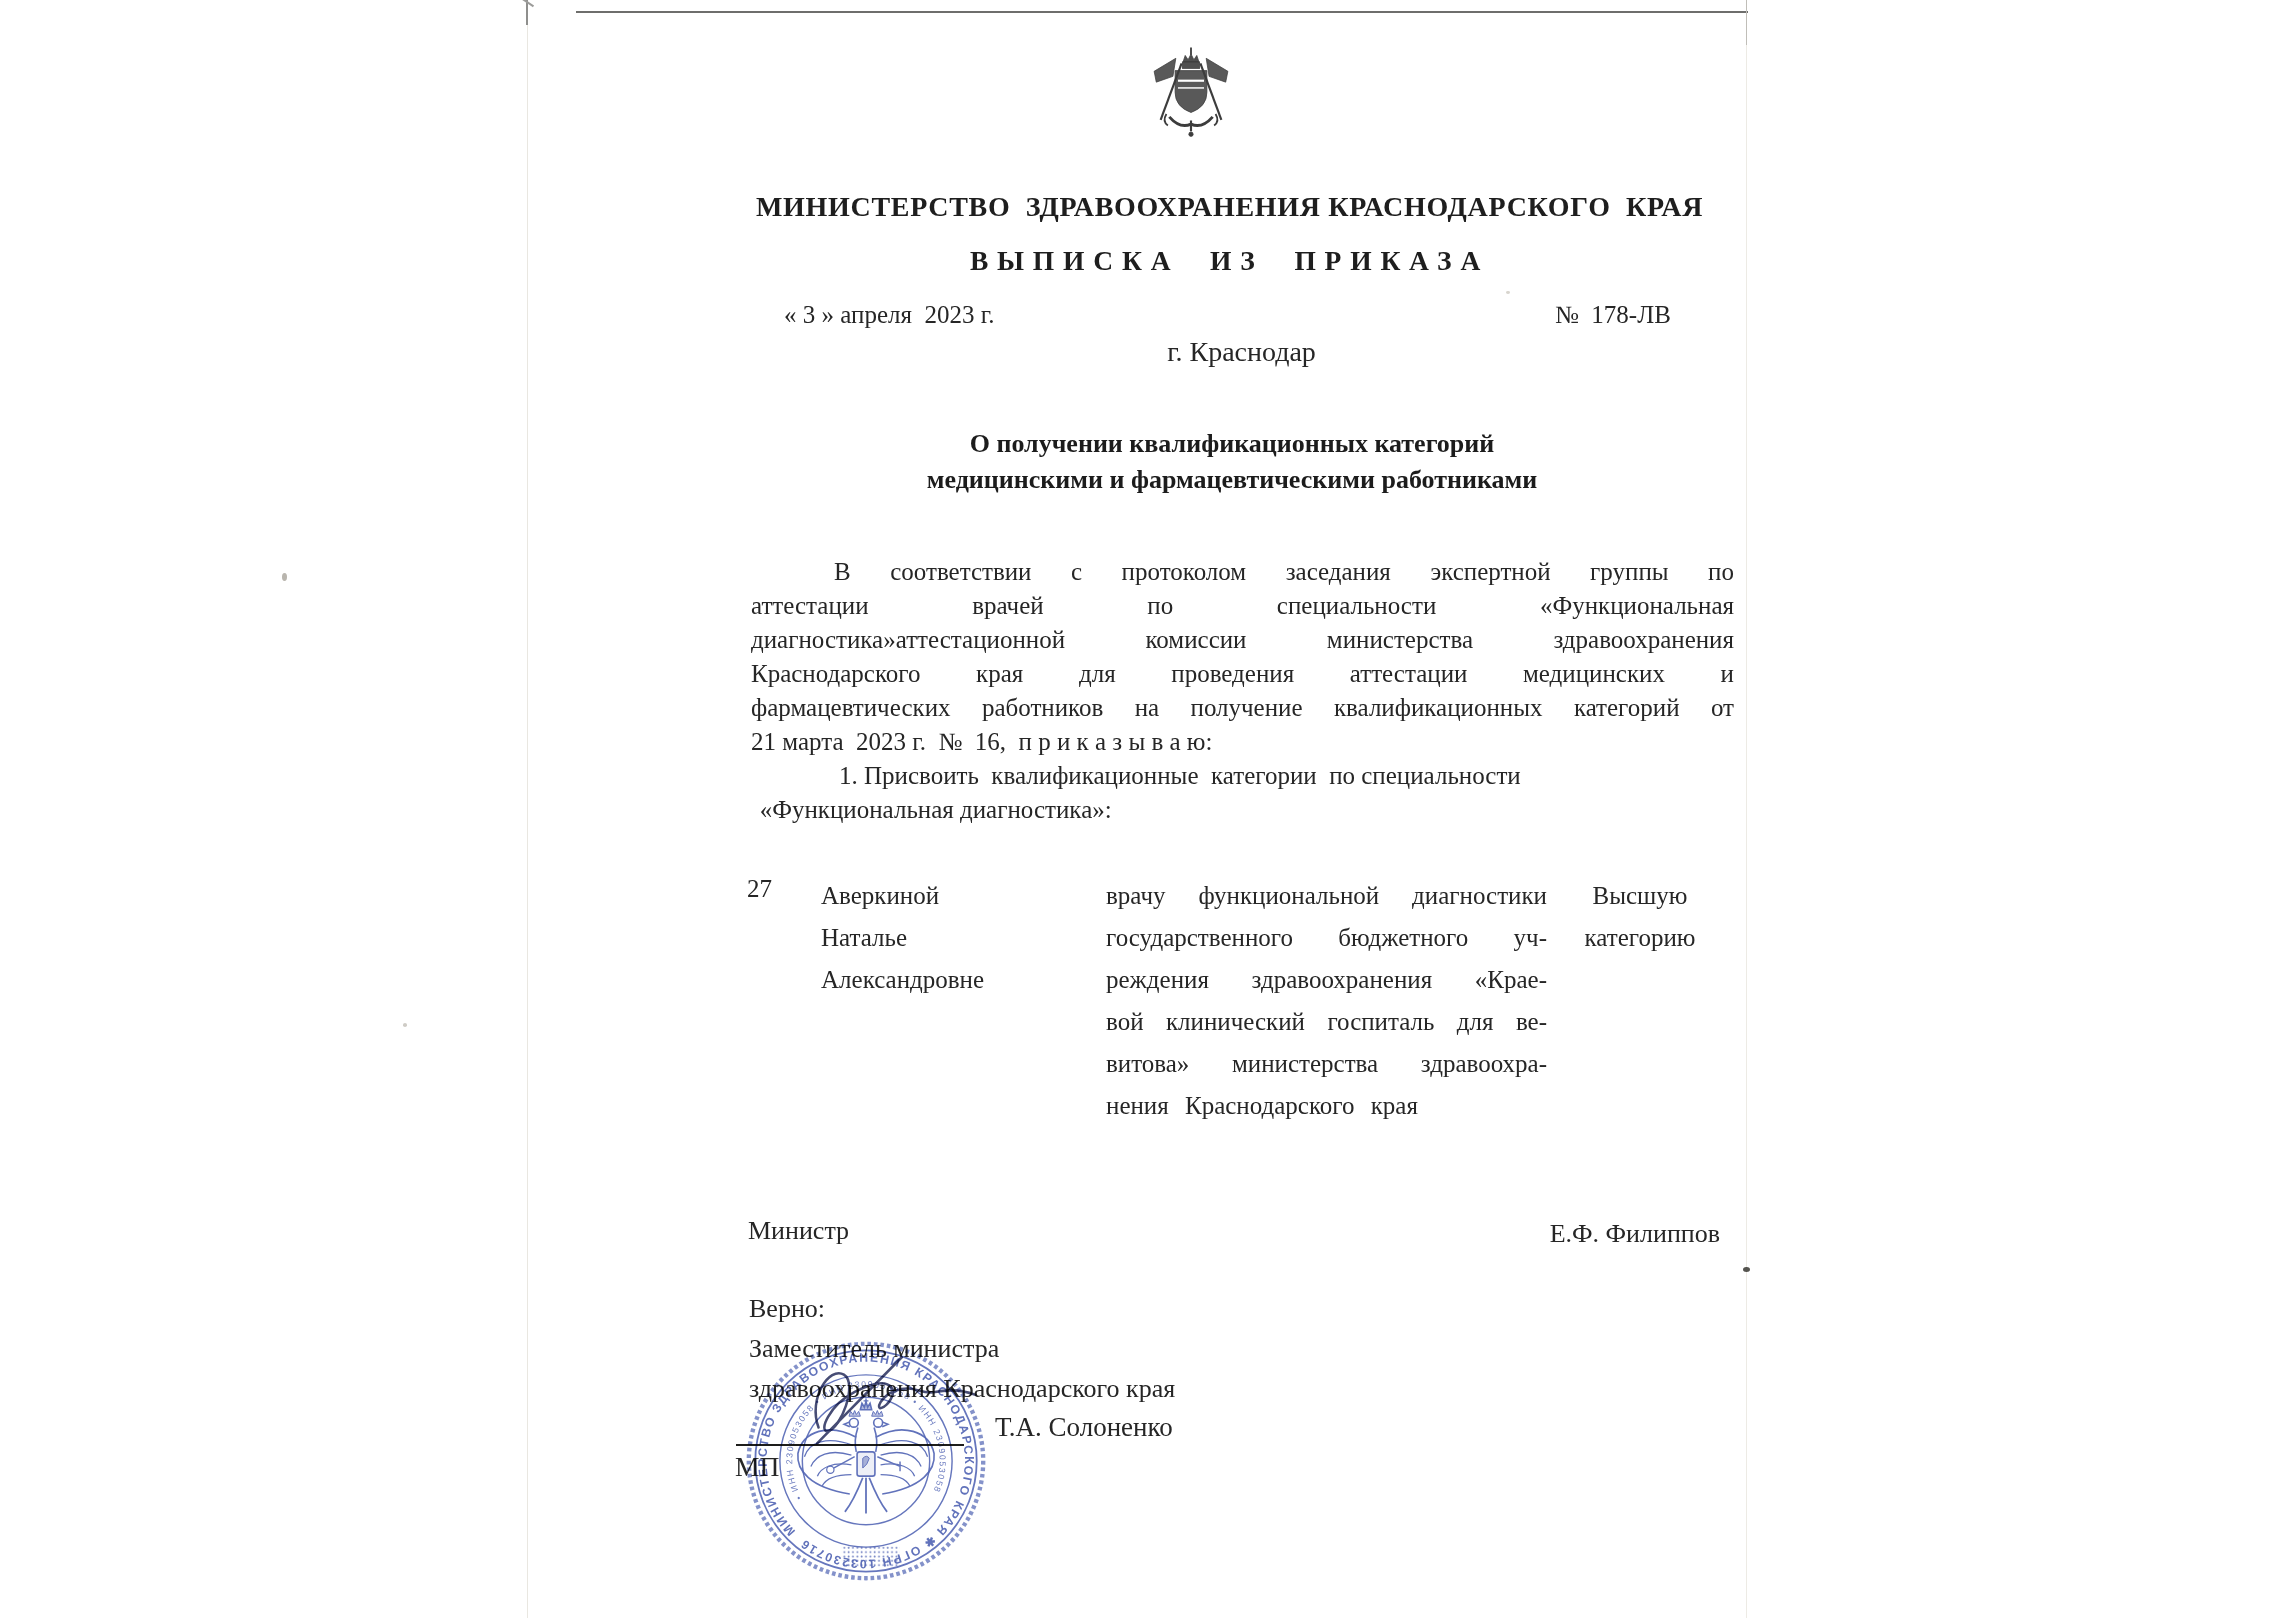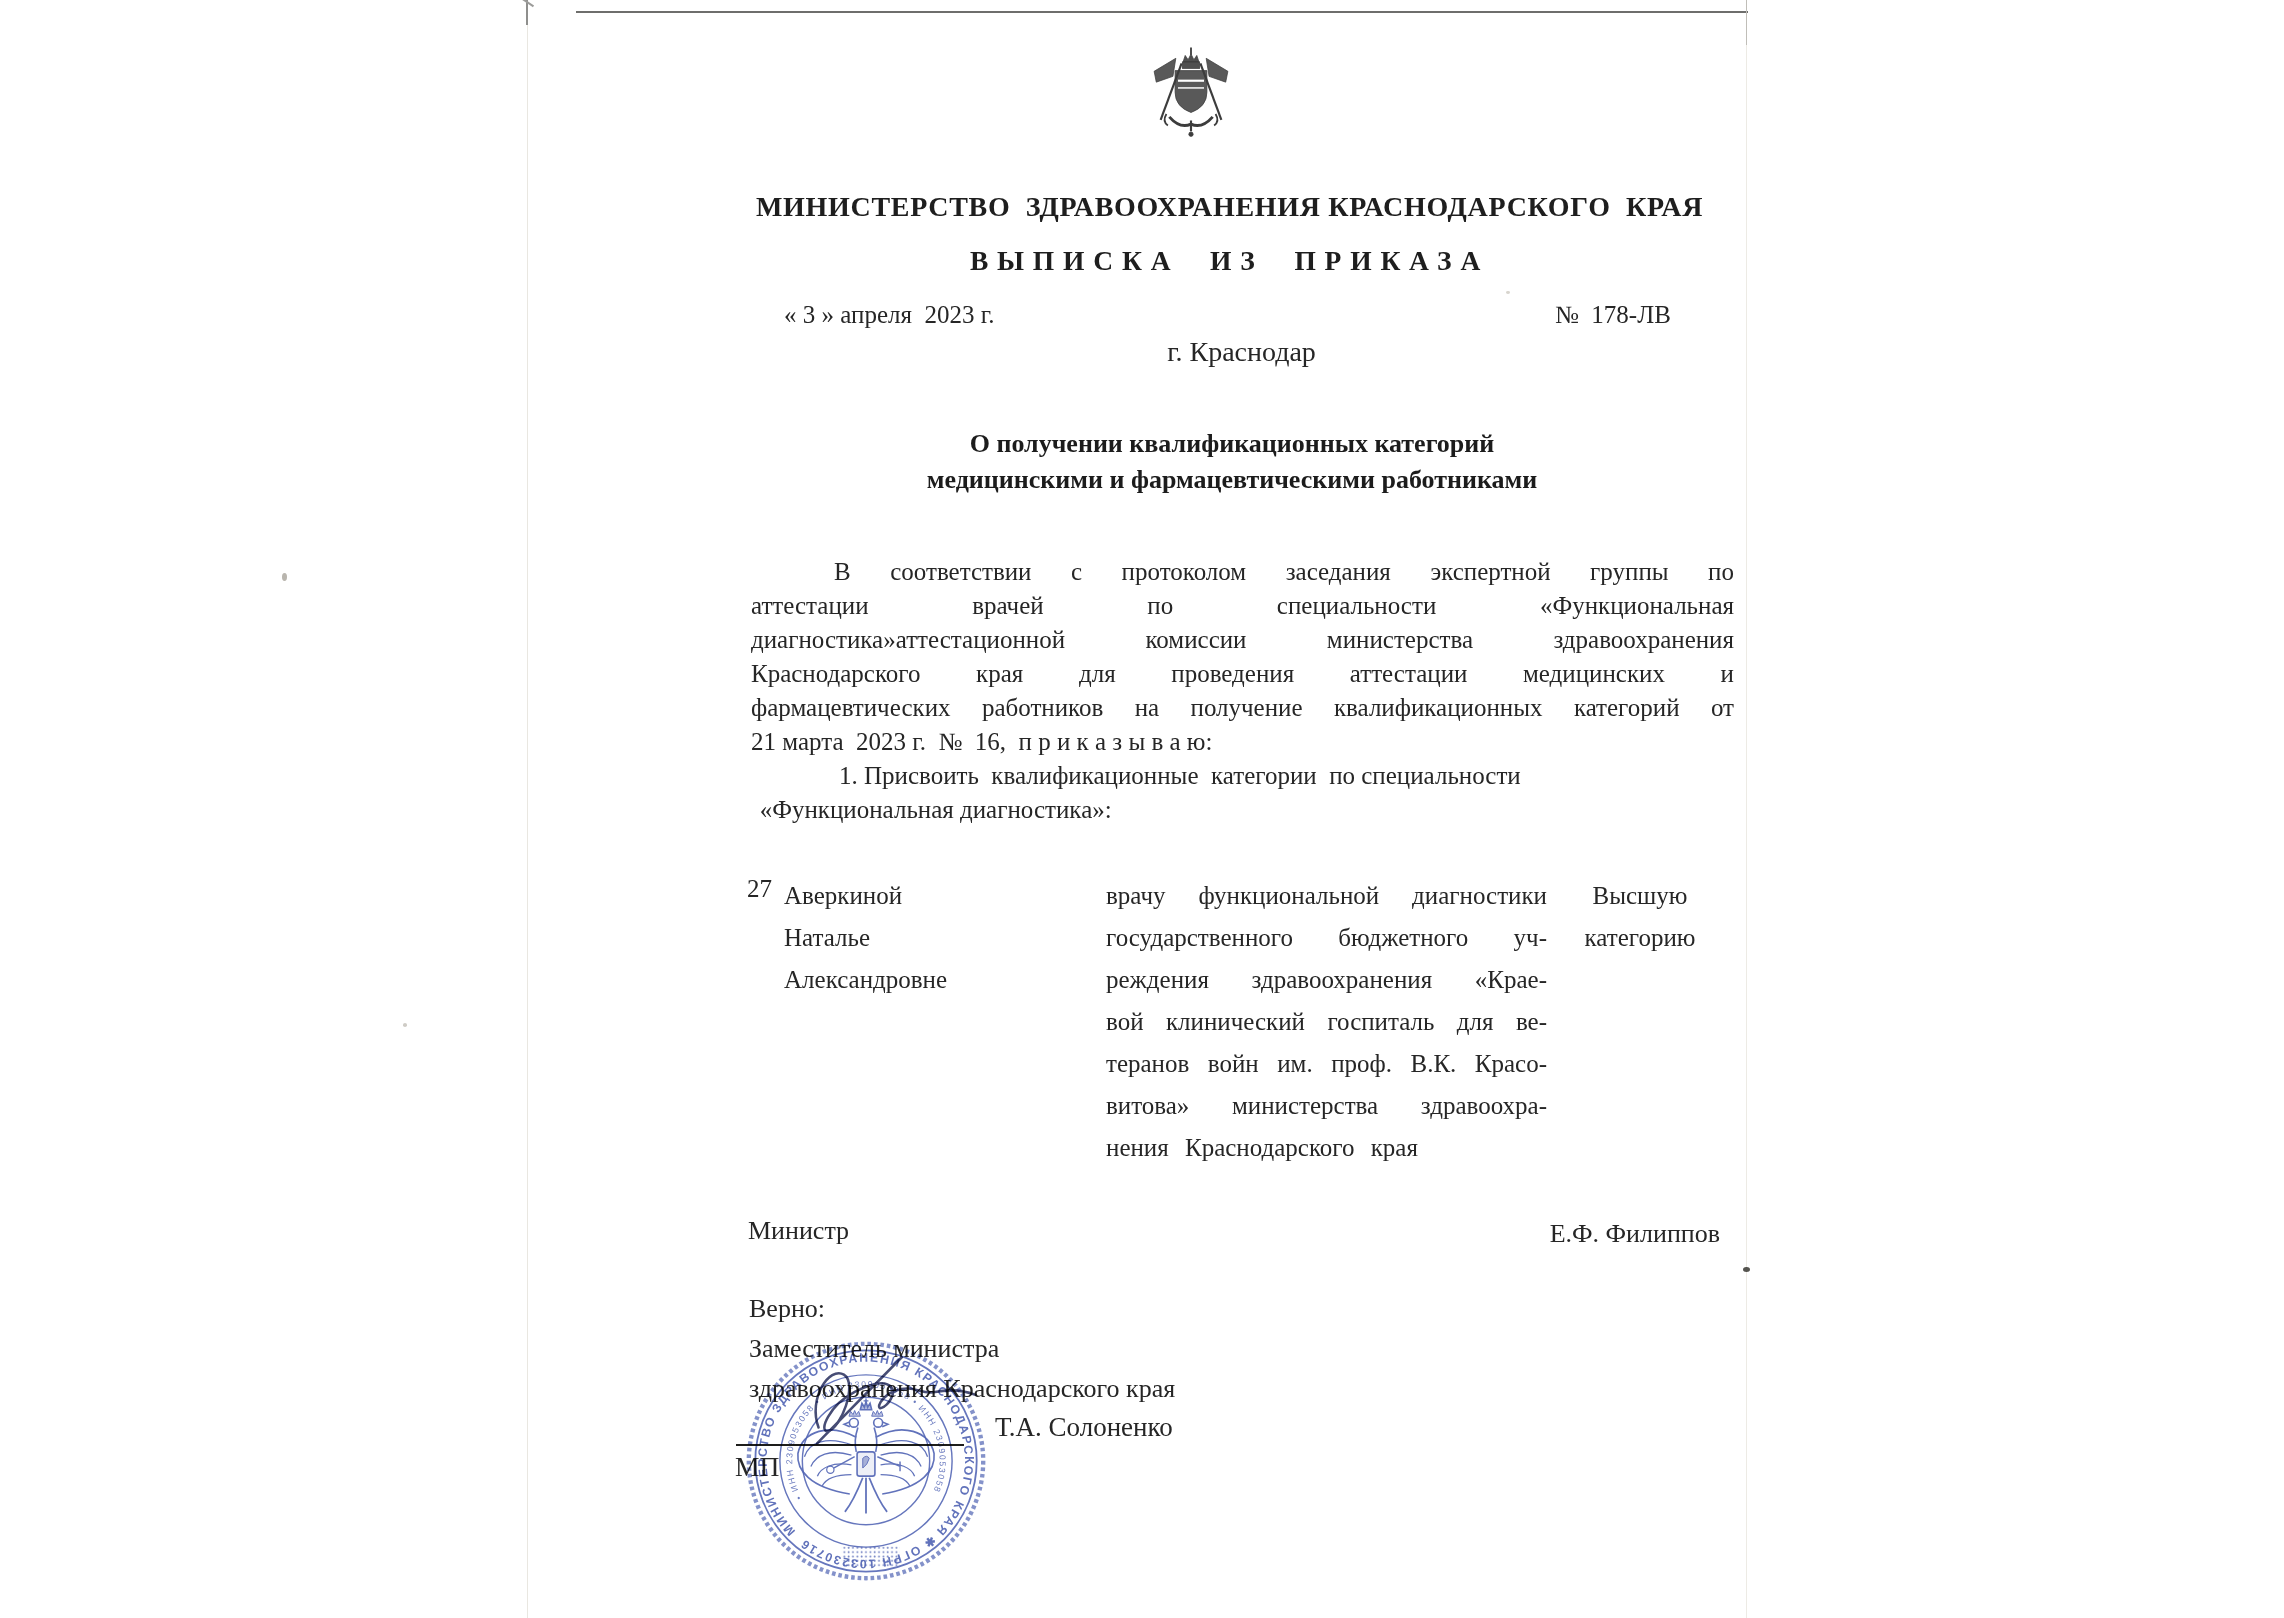--- a/index.html
+++ b/index.html
@@ -28,21 +28,21 @@
   
   .bodyblk{left:751px;top:555px;width:983px;font-size:25px;}
   .bline{height:34px;line-height:34px;}
   .jl{text-align:justify;text-align-last:justify;}
   .ind1{text-indent:83px;}
   .pre{white-space:pre;}
   .ind2{text-indent:88px;}
   .ind3{text-indent:8.7px;}
   
   .tnum{left:747px;top:875px;font-size:25px;}
-  .tname{left:784px;top:875px;width:217px;font-size:25px;line-height:42px;white-space:pre-line;}
+  .tname{left:821px;top:875px;width:217px;font-size:25px;line-height:42px;white-space:pre-line;}
   .tpos{left:1106px;top:875px;width:441px;font-size:25px;}
   .tpos .pline{height:42px;line-height:42px;}
   .tpos .pj{text-align:justify;text-align-last:justify;}
   .tpos .plast{word-spacing:10px;}
   .tcat{left:1572px;top:875px;width:136px;font-size:25px;line-height:42px;
     white-space:pre-line;text-align:center;}
   
   .minister{left:748px;top:1216px;font-size:26px;}
   .ministername{left:1501px;top:1219px;width:219px;text-align:right;font-size:26px;}
   .verno{left:749px;top:1294px;font-size:26px;}
@@ -118,21 +118,20 @@
 
 <div class="abs tnum">27</div>
 <div class="abs tname">Аверкиной
 Наталье
 Александровне</div>
 <div class="abs tpos">
   <div class="pline pj">врачу функциональной диагностики</div>
   <div class="pline pj">государственного бюджетного уч-</div>
   <div class="pline pj">реждения здравоохранения «Крае-</div>
   <div class="pline pj">вой клинический госпиталь для ве-</div>
-  <div class="pline pj">теранов войн им. проф. В.К. Красо-</div>
   <div class="pline pj">витова» министерства здравоохра-</div>
   <div class="pline plast">нения Краснодарского края</div>
 </div>
 <div class="abs tcat">Высшую
 категорию</div>
 
 <div class="abs minister">Министр</div>
 <div class="abs ministername">Е.Ф. Филиппов</div>
 
 <div class="abs verno">Верно:</div>

